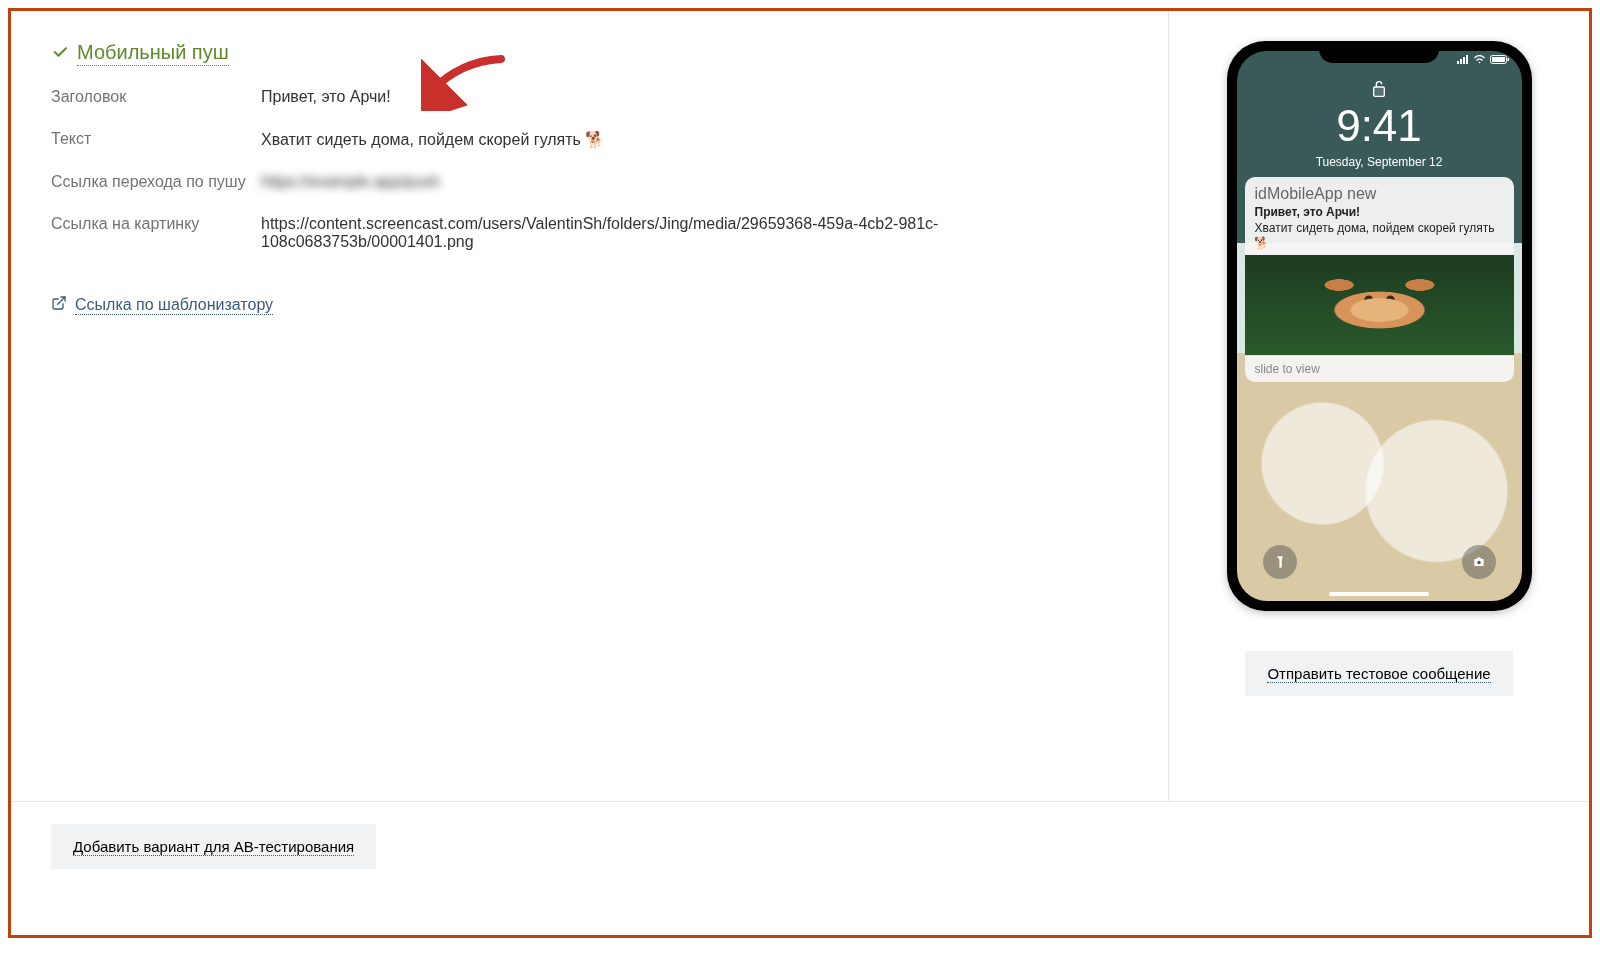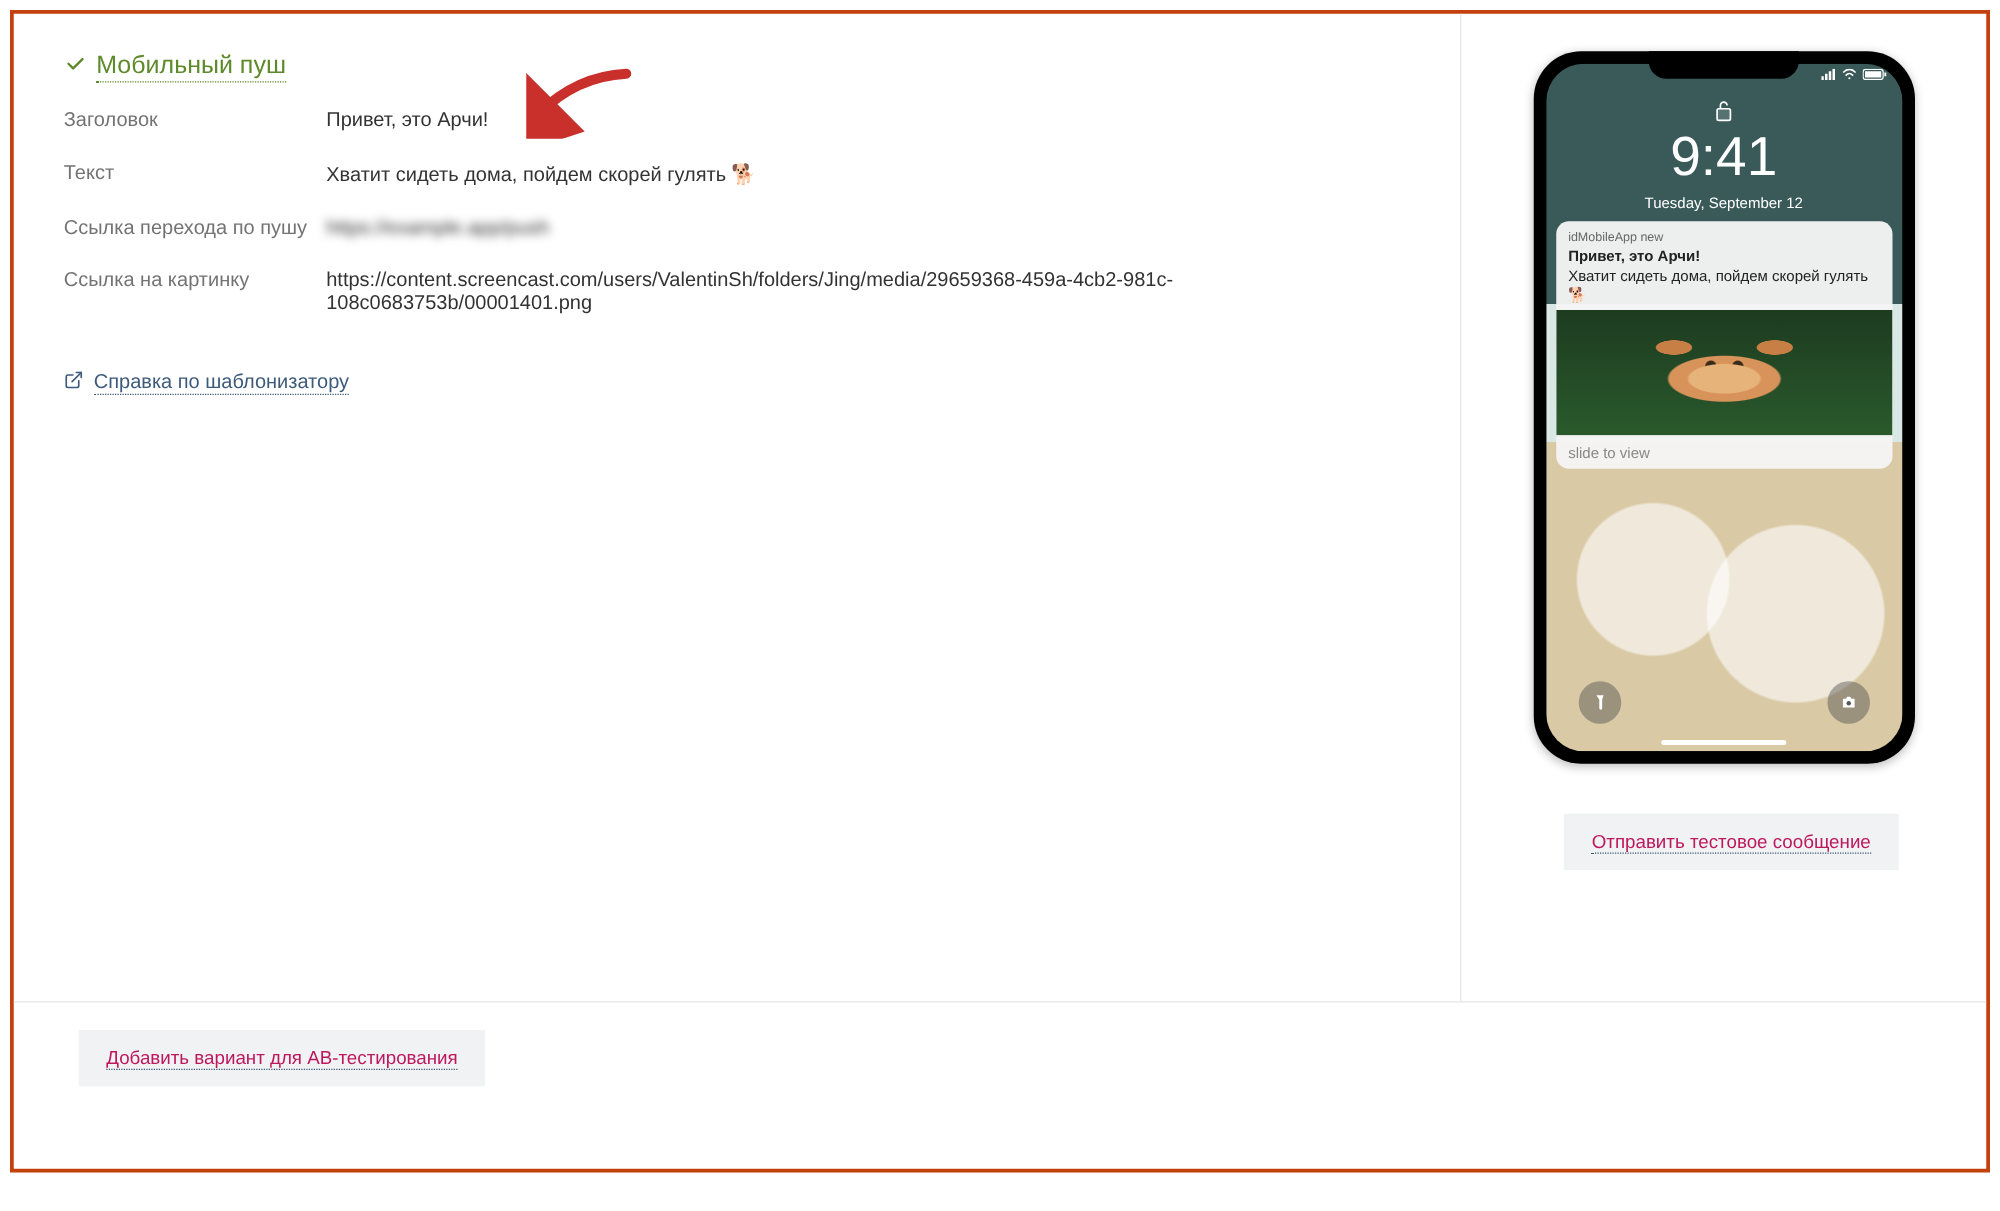--- a/index.html
+++ b/index.html
@@ -30,39 +30,39 @@
     color:#fff;
   }
   .notch{position:absolute;top:0;left:50%;transform:translateX(-50%);width:120px;height:22px;background:#000;border-radius:0 0 14px 14px;z-index:5;}
   .status{position:absolute;top:4px;right:12px;font-size:10px;letter-spacing:.5px;display:flex;gap:4px;align-items:center;}
   .signal-icon,.wifi-icon,.batt-icon{display:inline-flex;}
   .lock{position:absolute;top:28px;left:50%;transform:translateX(-50%);}
   .time{position:absolute;top:50px;width:100%;text-align:center;font-size:44px;font-weight:300;}
   .date{position:absolute;top:104px;width:100%;text-align:center;font-size:12px;}
   .notif{position:absolute;top:126px;left:8px;right:8px;background:rgba(245,245,245,.96);border-radius:10px;color:#222;overflow:hidden;}
   .notif-head{padding:8px 10px 4px;}
-  .notif-app{font-size:10px;color:#666;}
+  .notif-app{font-size:16px;color:#666;}
   .notif-title{font-size:12px;font-weight:700;margin-top:2px;}
   .notif-text{font-size:12px;margin-top:2px;line-height:1.25;}
   .notif-img{height:100px;background:
       radial-gradient(ellipse at 50% 55%, #e6b47a 0 28px, transparent 30px),
       radial-gradient(circle at 46% 45%, #3a2a18 0 4px, transparent 5px),
       radial-gradient(circle at 54% 45%, #3a2a18 0 4px, transparent 5px),
       radial-gradient(ellipse at 50% 62%, #6a3b1a 0 8px, transparent 9px),
       radial-gradient(ellipse at 35% 30%, #c77f45 0 14px, transparent 15px),
       radial-gradient(ellipse at 65% 30%, #c77f45 0 14px, transparent 15px),
       radial-gradient(ellipse at 50% 55%, #d8935a 0 44px, transparent 46px),
       linear-gradient(180deg,#1d3b20 0,#2a5a2c 100%);
   }
   .notif-slide{font-size:12px;color:#888;padding:6px 10px;border-top:1px solid #e1e1e1;}
   .dock{position:absolute;bottom:22px;left:0;right:0;display:flex;justify-content:space-between;padding:0 26px;}
   .dock-btn{width:34px;height:34px;border-radius:50%;background:rgba(80,80,80,.45);display:flex;align-items:center;justify-content:center;}
   .home-bar{position:absolute;bottom:5px;left:50%;transform:translateX(-50%);width:100px;height:4px;background:#fff;border-radius:3px;}
   
-  .right-btn{margin-top:40px;background:#f0f2f4;border:0;padding:14px 22px;font-size:15px;color:#be185d;cursor:pointer;margin-left:12px;}
+  .right-btn{margin-top:40px;background:#f0f2f4;border:0;padding:14px 22px;font-size:15px;color:#000000;cursor:pointer;}
   .right-btn span{border-bottom:1px dotted #3d5a7a;}
   .footer{border-top:1px solid #e5e5e5;padding:22px 40px;}
   .footer .right-btn{margin-top:0;}
 </style>
 </head>
 <body>
 
 <div class="page">
   <div class="outer">
     <div class="split">
@@ -99,21 +99,21 @@
         </div>
 
         <div class="help-link">
           <span class="ext-icon">
             <svg width="16" height="16" viewBox="0 0 24 24" fill="none" stroke="#3d5a7a" stroke-width="2" stroke-linecap="round" stroke-linejoin="round">
                 <path d="M18 13v6a2 2 0 0 1-2 2H5a2 2 0 0 1-2-2V8a2 2 0 0 1 2-2h6"></path>
                 <polyline points="15 3 21 3 21 9"></polyline>
                 <line x1="10" y1="14" x2="21" y2="3"></line>
               </svg>
           </span>
-          <a href="#">Справка по шаблонизатору</a>
+          <a href="#">Ссылка по шаблонизатору</a>
         </div>
 
         
         <svg class="arrow" width="90" height="60">
           <defs>
               <marker id="ah" markerWidth="9" markerHeight="9" refX="2" refY="4.5" orient="auto">
                 <path d="M0,0 L9,4.5 L0,9 Z" fill="#c9302c"></path>
               </marker>
             </defs>
           <path d="M80,8 Q40,10 10,40" stroke="#c9302c" stroke-width="8" fill="none" marker-end="url(#ah)" stroke-linecap="round"></path>

